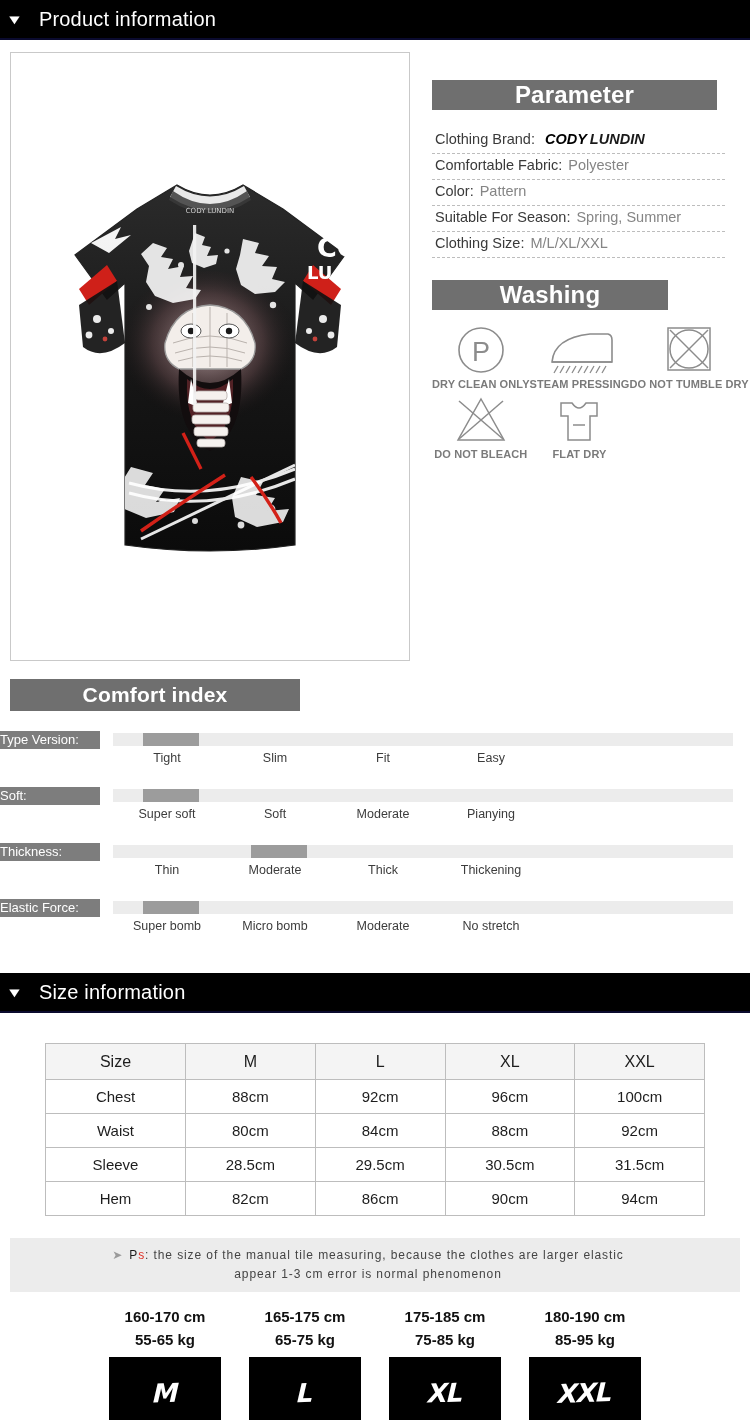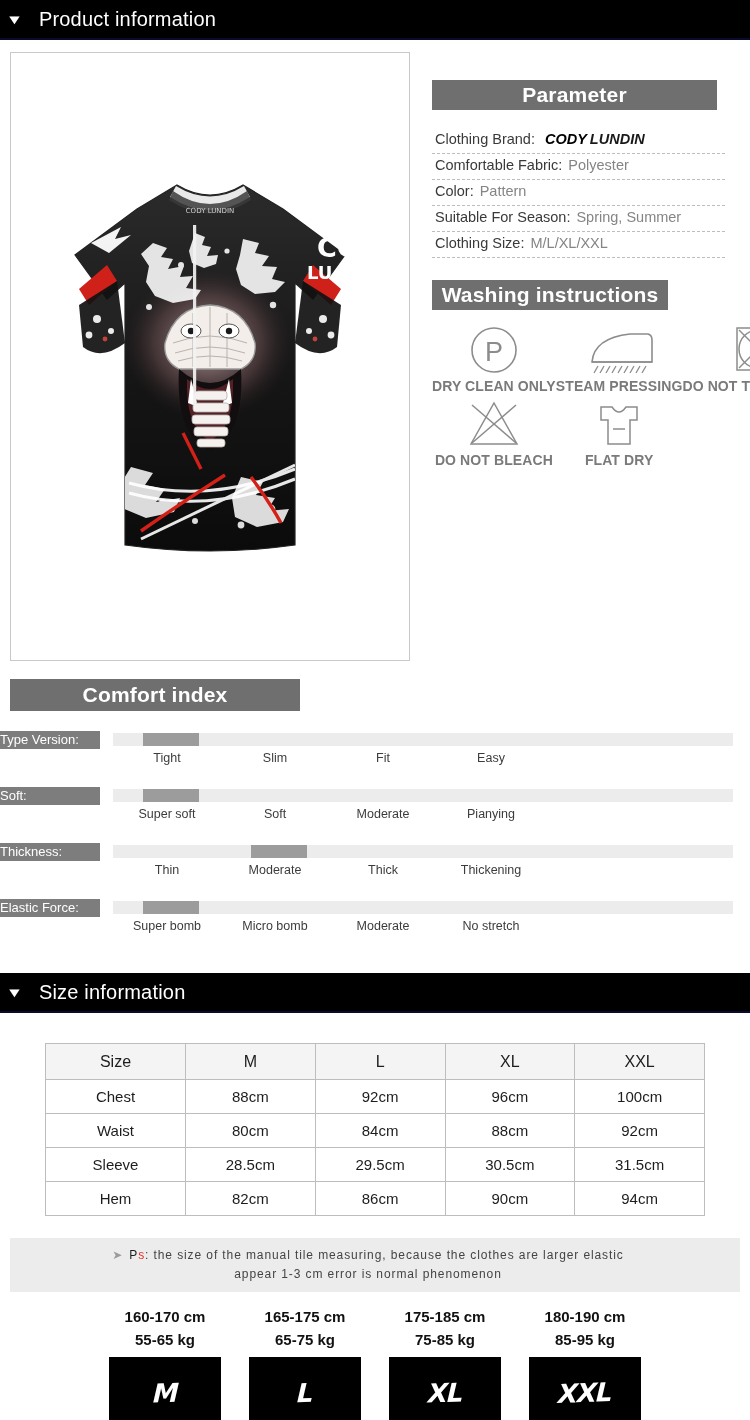--- a/index.html
+++ b/index.html
@@ -59,21 +59,21 @@
   .info-col {
     flex: 1;
     padding-left: 22px;
     padding-right: 10px;
   }
 
   
   .plaque {
     background: #6f6f6f;
     color: #ffffff;
-    font-size: 21px;
+    font-size: 24px;
     font-weight: bold;
     text-align: center;
     height: 30px;
     line-height: 30px;
     letter-spacing: .2px;
   }
   .plaque.param { width: 285px; margin-top: 28px; }
   .plaque.wash  { width: 236px; margin-top: 0; }
 
   
@@ -106,21 +106,21 @@
   .wash-grid {
     margin-top: 14px;
     display: grid;
     grid-template-columns: repeat(3, 1fr);
     row-gap: 4px;
     width: 300px;
   }
   .wash-cell { text-align: center; }
   .wash-cell svg { display: block; margin: 0 auto 2px auto; }
   .wash-cap {
-    font-size: 14px;
+    font-size: 11px;
     font-weight: bold;
     color: #7a7a7a;
     letter-spacing: .1px;
     white-space: nowrap;
   }
 
   
   .comfort-wrap { padding: 18px 0 0 0; }
   .plaque.comfort {
     width: 290px;

